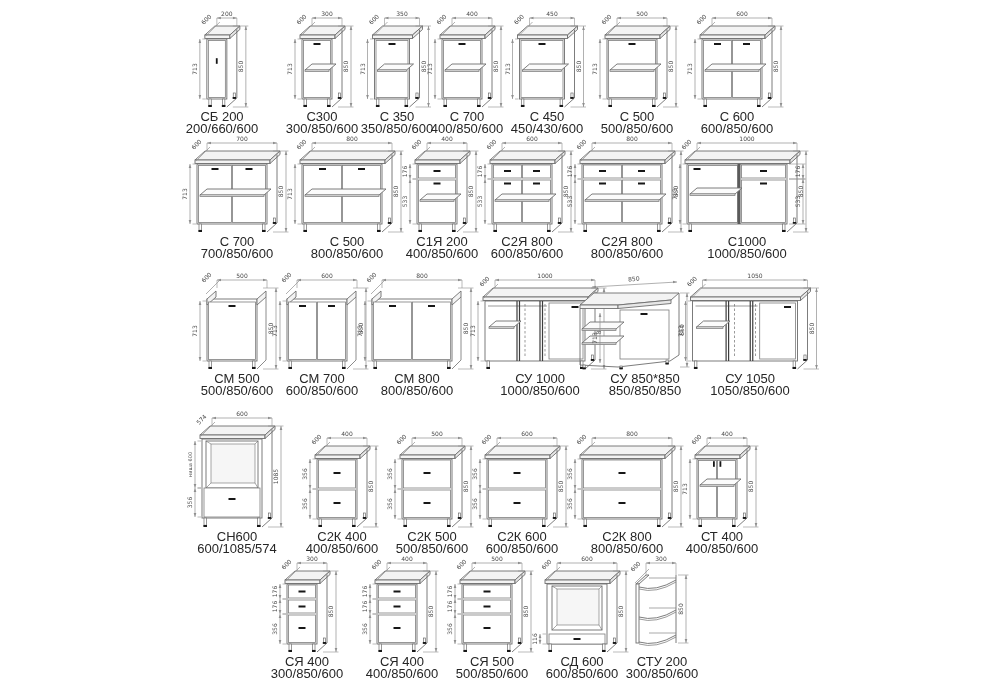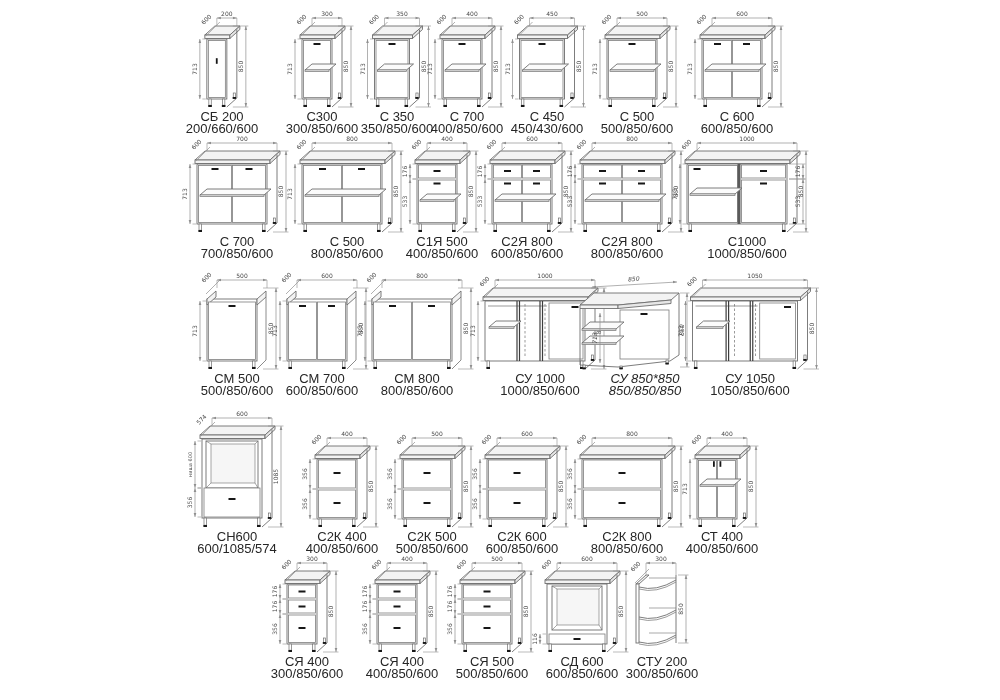--- a/index.html
+++ b/index.html
@@ -436,21 +436,21 @@
         <line x1="19" y1="45" x2="15.5" y2="45" stroke="#8f8f8f" stroke-width="0.6"></line>
         <line x1="19" y1="90" x2="15.5" y2="90" stroke="#8f8f8f" stroke-width="0.6"></line>
         <text x="10.2" y="67.5" font-size="6" fill="#474747" text-anchor="middle" transform="rotate(-90 10.2 67.5)">533</text>
         <line x1="79" y1="17" x2="79" y2="98" stroke="#8f8f8f" stroke-width="0.7"></line>
         <polygon points="79,17 77.7,21 80.3,21" fill="#8f8f8f"></polygon>
         <polygon points="79,98 77.7,94 80.3,94" fill="#8f8f8f"></polygon>
         <line x1="66" y1="17" x2="81.5" y2="17" stroke="#8f8f8f" stroke-width="0.6"></line>
         <line x1="66" y1="98" x2="81.5" y2="98" stroke="#8f8f8f" stroke-width="0.6"></line>
         <text x="76.2" y="57.5" font-size="6" fill="#474747" text-anchor="middle" transform="rotate(-90 76.2 57.5)">850</text>
       </svg>
-      <div class="code">С1Я 500</div>
+      <div class="code">С1Я 200</div>
       <div class="size">400/850/600</div>
     </div>
     <div class="cab" style="left: 527px; top: 134px;">
       <svg width="110" height="102" viewBox="0 0 110 102">
         <polygon points="18,26 83,26 93,17 28,17" fill="#f3f3f3" stroke="#6e6e6e" stroke-width="0.9"></polygon>
         <rect x="18" y="26" width="65" height="3.5" fill="#f3f3f3" stroke="#6e6e6e" stroke-width="0.9"></rect>
         <polygon points="83,26 93,17 93,20.5 83,29.5" fill="#e7e7e7" stroke="#6e6e6e" stroke-width="0.9"></polygon>
         <line x1="90" y1="20.5" x2="90" y2="89" stroke="#6e6e6e" stroke-width="0.9"></line>
         <line x1="90" y1="89" x2="80" y2="98" stroke="#6e6e6e" stroke-width="0.9"></line>
         <rect x="86.4" y="84" width="2.2" height="5" fill="#fff" stroke="#6e6e6e" stroke-width="0.7"></rect>
@@ -770,21 +770,21 @@
         <line x1="139" y1="17" x2="139" y2="98" stroke="#8f8f8f" stroke-width="0.7"></line>
         <polygon points="139,17 137.7,21 140.3,21" fill="#8f8f8f"></polygon>
         <polygon points="139,98 137.7,94 140.3,94" fill="#8f8f8f"></polygon>
         <line x1="126" y1="17" x2="141.5" y2="17" stroke="#8f8f8f" stroke-width="0.6"></line>
         <line x1="126" y1="98" x2="141.5" y2="98" stroke="#8f8f8f" stroke-width="0.6"></line>
         <text x="136.2" y="57.5" font-size="6" fill="#474747" text-anchor="middle" transform="rotate(-90 136.2 57.5)">850</text>
       </svg>
       <div class="code">СУ 1000</div>
       <div class="size">1000/850/600</div>
     </div>
-    <div class="cab" style="left: 645px; top: 271px; font-style: italic;">
+    <div class="cab" style="left: 645px; top: 271px;">
       <svg width="170" height="102" viewBox="0 0 170 102">
         <polygon points="20,34 58,34 111,29 119,22 34,22" fill="#f3f3f3" stroke="#6e6e6e" stroke-width="0.9"></polygon>
         <polygon points="20,34 58,34 58,37.5 20,37.5" fill="#f3f3f3" stroke="#6e6e6e" stroke-width="0.9"></polygon>
         <polygon points="58,34 111,29 111,32.5 58,37.5" fill="#e7e7e7" stroke="#6e6e6e" stroke-width="0.9"></polygon>
         <line x1="20" y1="37.5" x2="20" y2="94" stroke="#6e6e6e" stroke-width="0.9"></line>
         <line x1="20" y1="94" x2="58" y2="96" stroke="#6e6e6e" stroke-width="0.9"></line>
         <line x1="58" y1="96" x2="110" y2="90" stroke="#6e6e6e" stroke-width="0.9"></line>
         <line x1="119" y1="22" x2="119" y2="84" stroke="#6e6e6e" stroke-width="0.9"></line>
         <line x1="119" y1="84" x2="110" y2="90" stroke="#6e6e6e" stroke-width="0.9"></line>
         <rect x="60" y="39" width="49" height="49" fill="#ffffff" stroke="#7d7d7d" stroke-width="0.8"></rect>

